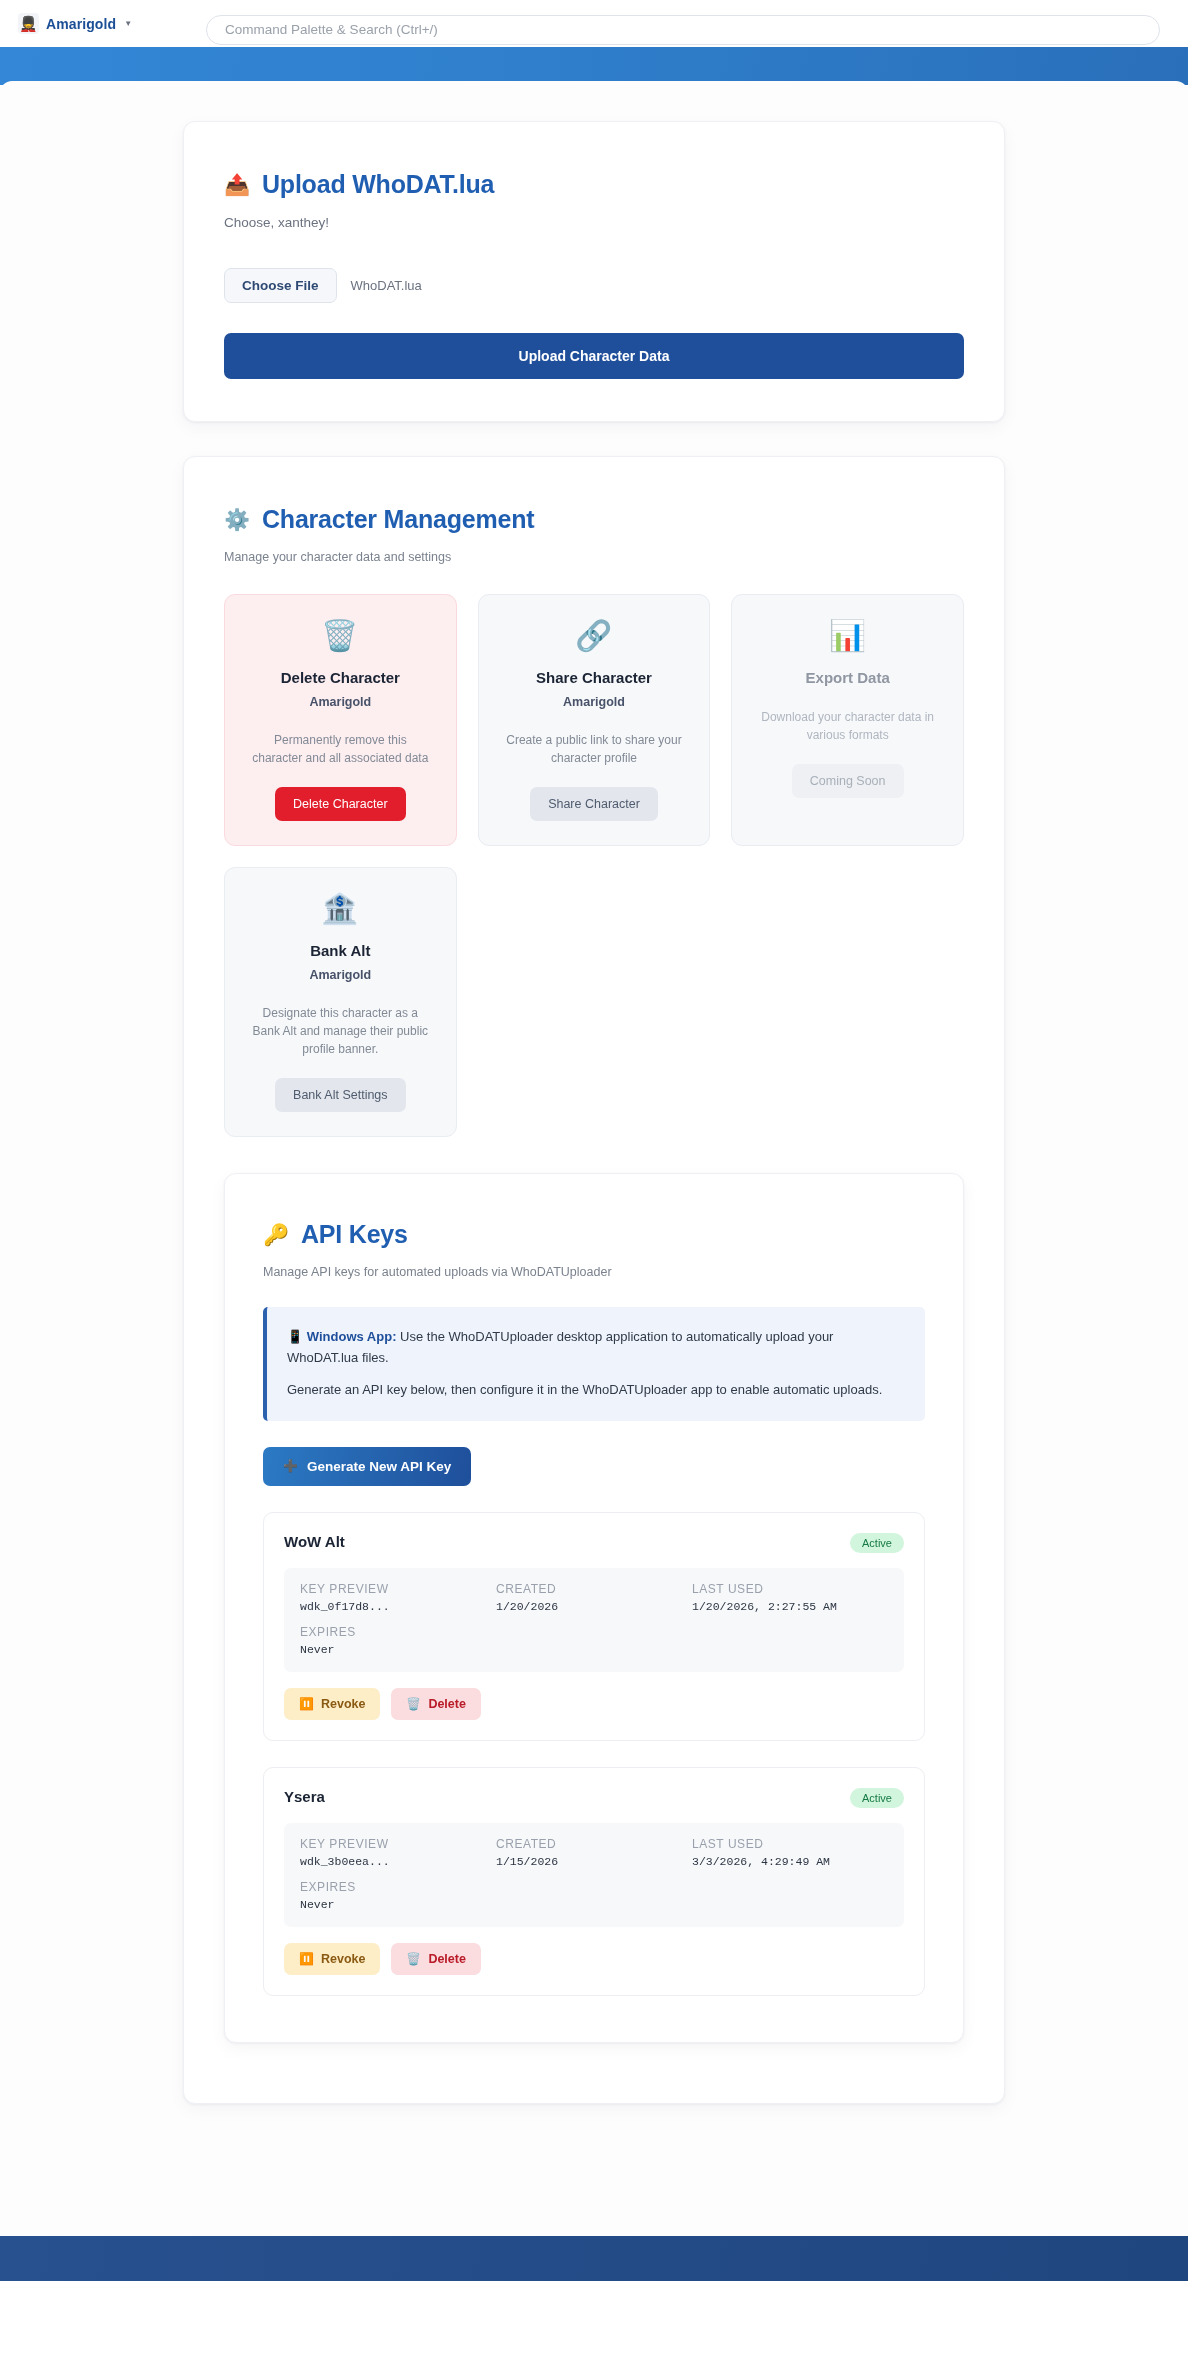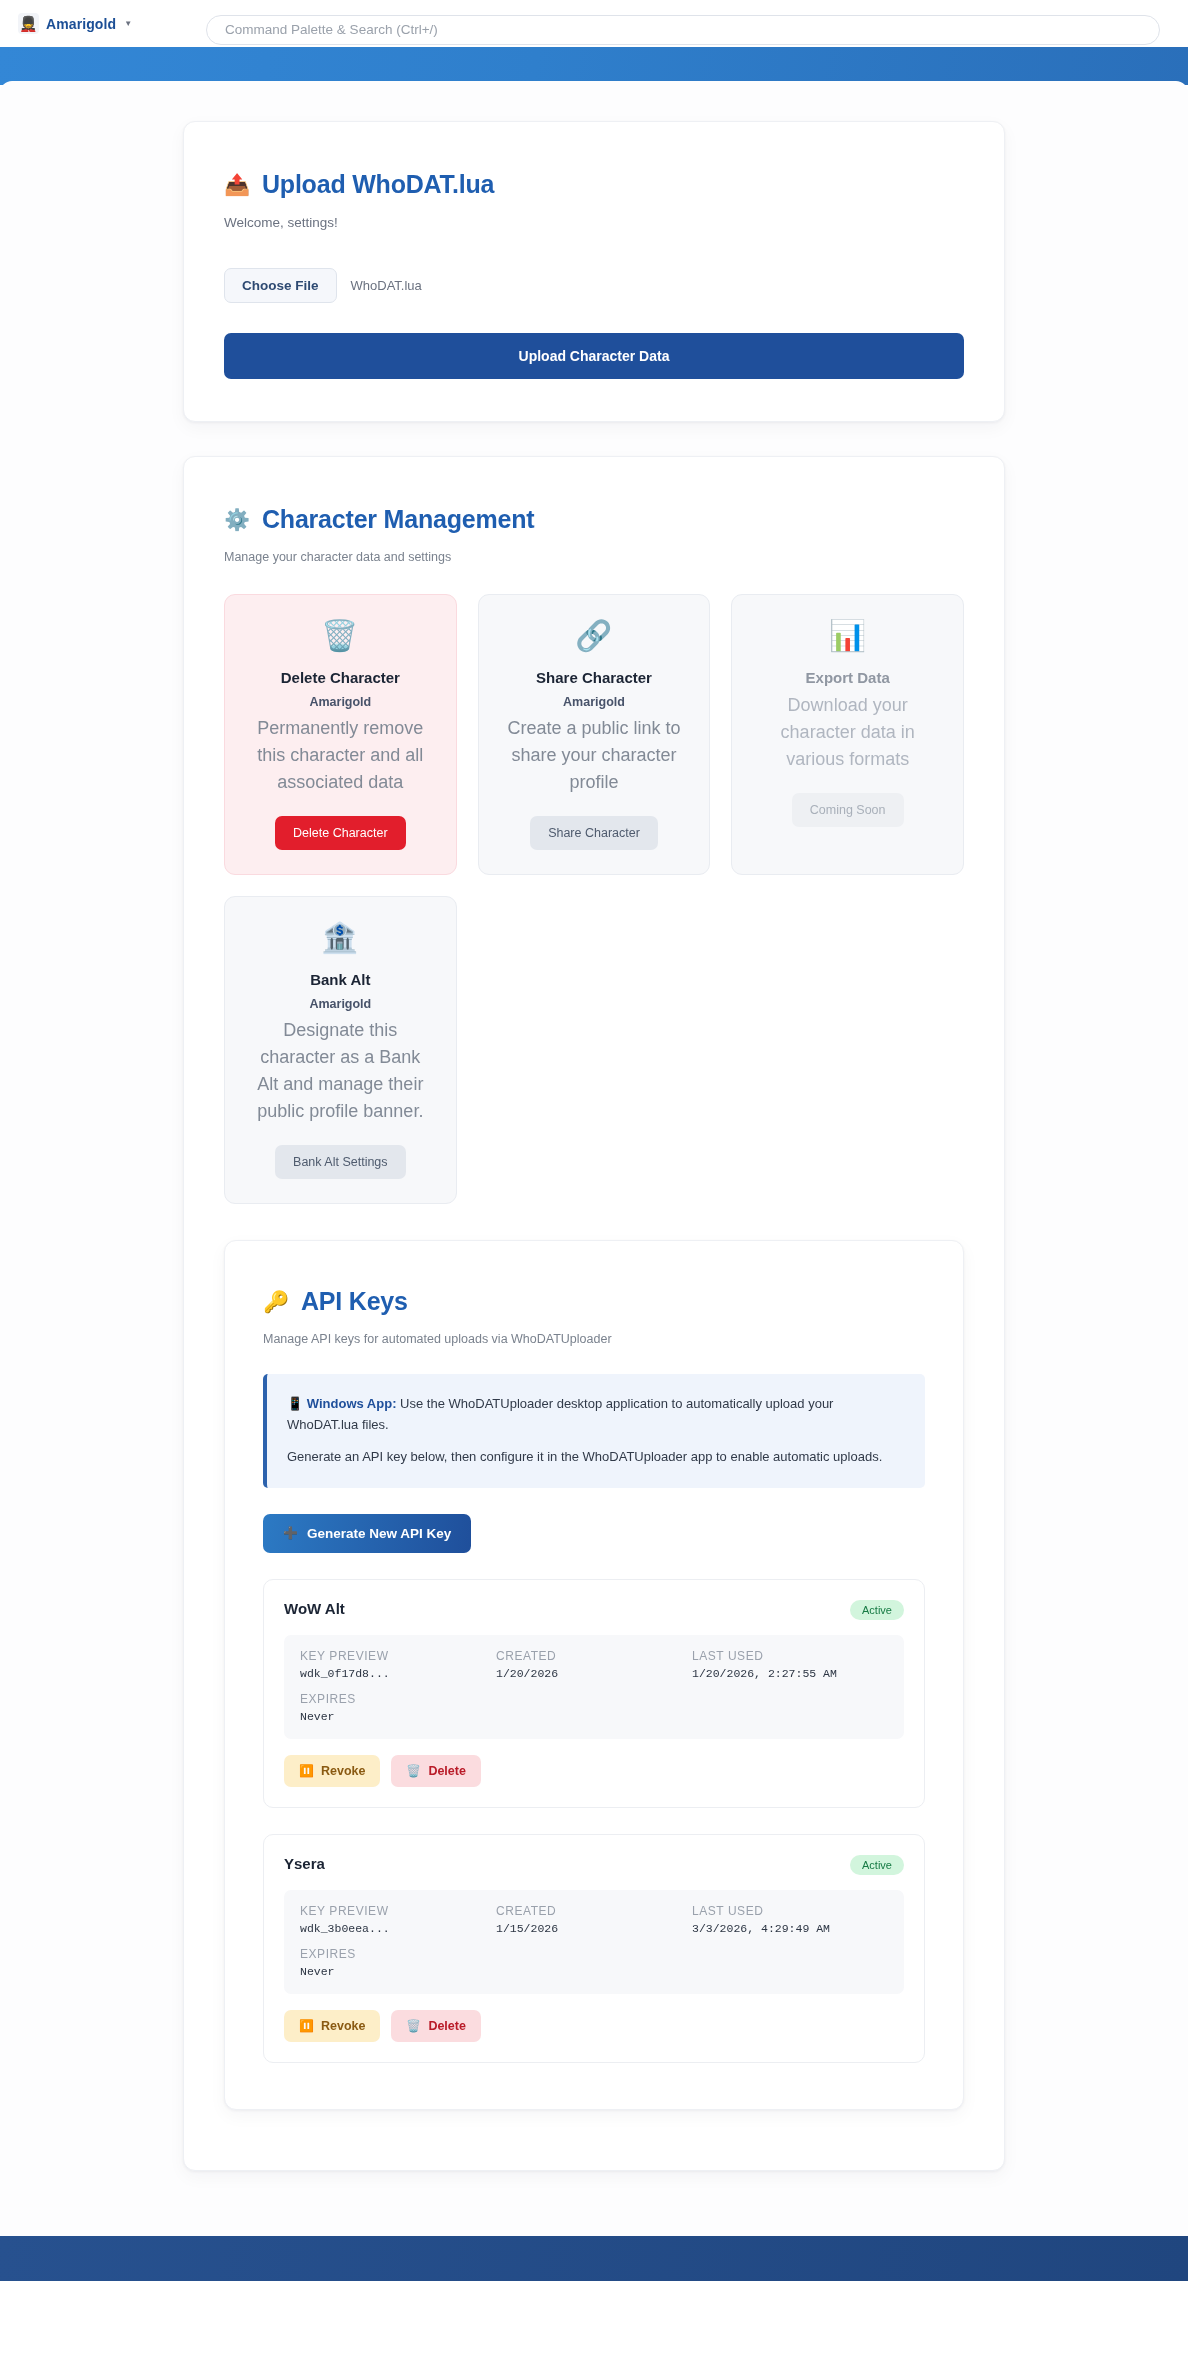--- a/index.html
+++ b/index.html
@@ -198,22 +198,22 @@
     color: #1b2434;
   }
   .action-title.dim { color: #9097a2; }
   .action-char {
     margin-top: 9px;
     font-size: 12.5px;
     font-weight: bold;
     color: #48536a;
   }
   .action-desc {
-    margin-top: 6px;
-    font-size: 18px;
+    margin-top: 22px;
+    font-size: 12px;
     line-height: 1.5;
     color: #828a96;
     max-width: 180px;
   }
   .action-desc.dim { color: #b0b6c0; }
   .action-btn {
     margin-top: 20px;
     border: none;
     border-radius: 7px;
     padding: 10px 18px;
@@ -366,21 +366,21 @@
   <div class="blue-banner"></div>
 
   <div class="page-surface">
     <div class="page-inner">
 
       <div class="card upload-card">
         <div class="section-title">
           <span class="title-emoji">📤</span>
           <span>Upload WhoDAT.lua</span>
         </div>
-        <div class="welcome-line">Welcome, settings!</div>
+        <div class="welcome-line">Choose, xanthey!</div>
 
         <div class="file-row">
           <button class="choose-file-btn">Choose File</button>
           <span class="file-name">WhoDAT.lua</span>
         </div>
 
         <button class="upload-btn">Upload Character Data</button>
       </div>
 
       <div class="card mgmt-card">

